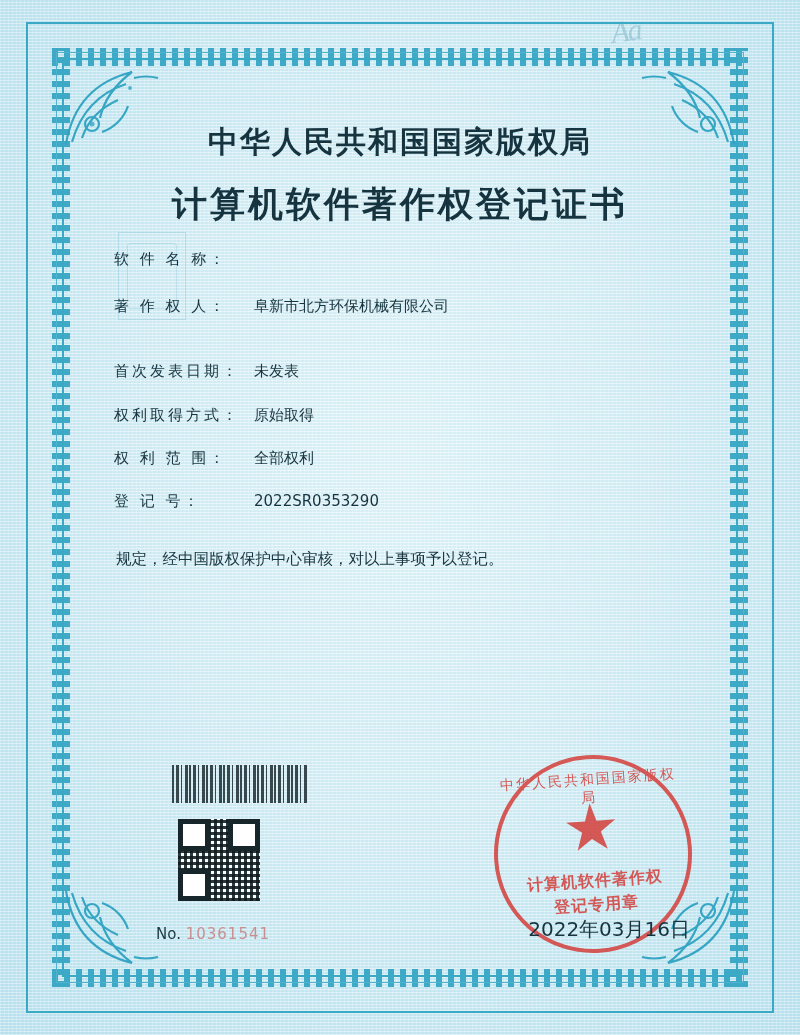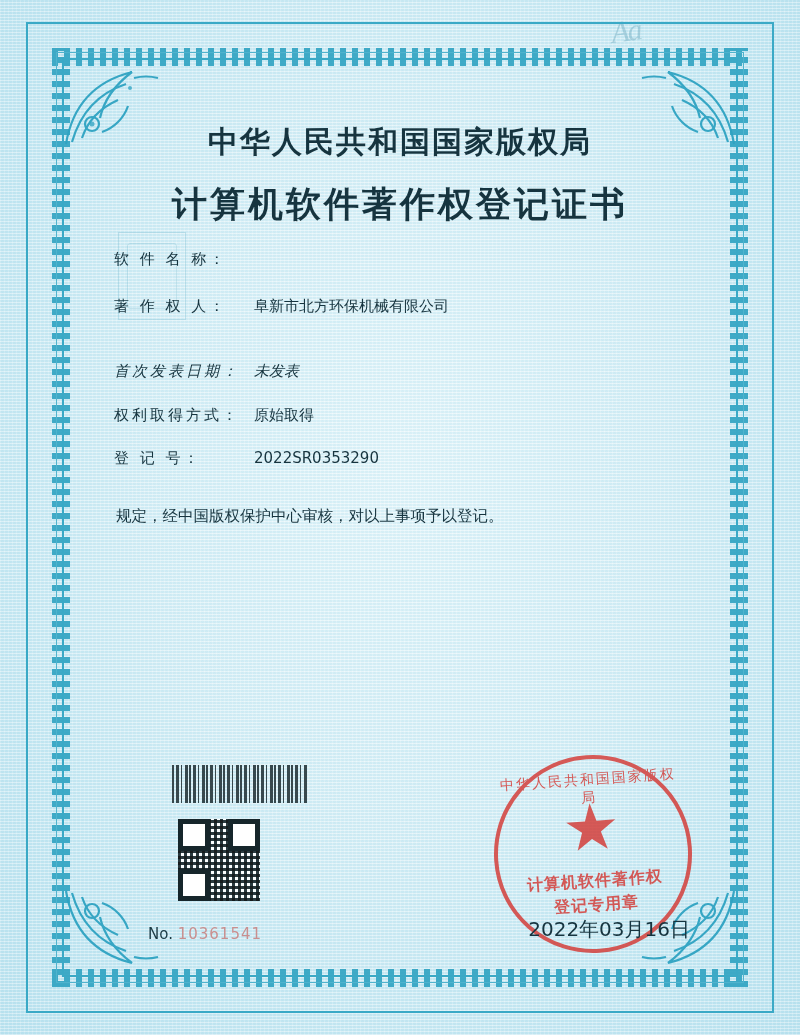--- a/index.html
+++ b/index.html
@@ -247,21 +247,21 @@
     font-weight: bold;
     font-family: "DejaVu Sans", "Liberation Sans", sans-serif;
     letter-spacing: 1px;
   }
   .seal .l1 { top: 112px; }
   .seal .l2 { top: 136px; }
 
   
   .footer-no {
     position: absolute;
-    left: 148px;
+    left: 156px;
     bottom: 92px;
     font-size: 15px;
     color: #1b3a44;
     font-family: "DejaVu Sans", "Liberation Sans", sans-serif;
   }
   .footer-no .num { color: #c98f8f; letter-spacing: 1px; }
   .footer-date {
     position: absolute;
     right: 110px;
     bottom: 92px;
@@ -367,30 +367,34 @@
       </div>
 
       <div class="row">
         <div class="k">著 作 权 人：</div>
         <div class="v">阜新市北方环保机械有限公司</div>
       </div>
 
       <div class="gap-lg"></div>
 
 
-      <div class="row" style="margin-bottom:20px;font-style:italic;">
+      <div class="row" style="margin-bottom:20px;">
         <div class="k">首次发表日期：</div>
         <div class="v">未发表</div>
       </div>
 
       <div class="row" style="margin-bottom:20px;">
         <div class="k">权利取得方式：</div>
         <div class="v">原始取得</div>
       </div>
 
+      <div class="row" style="margin-bottom:20px;">
+        <div class="k">权 利 范 围：</div>
+        <div class="v">全部权利</div>
+      </div>
 
       <div class="row">
         <div class="k">登 记 号：</div>
         <div class="v">2022SR0353290</div>
       </div>
 
     </div>
 
     <div class="body-text">
       <p>规定，经中国版权保护中心审核，对以上事项予以登记。</p>

